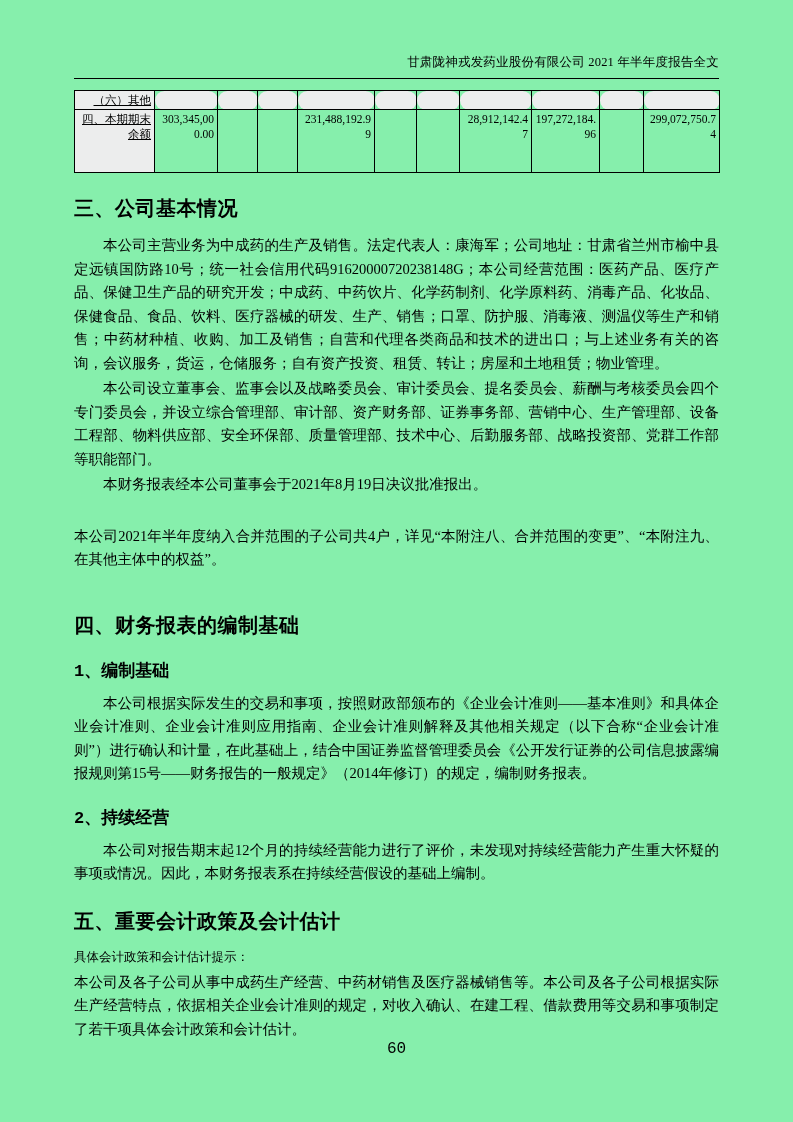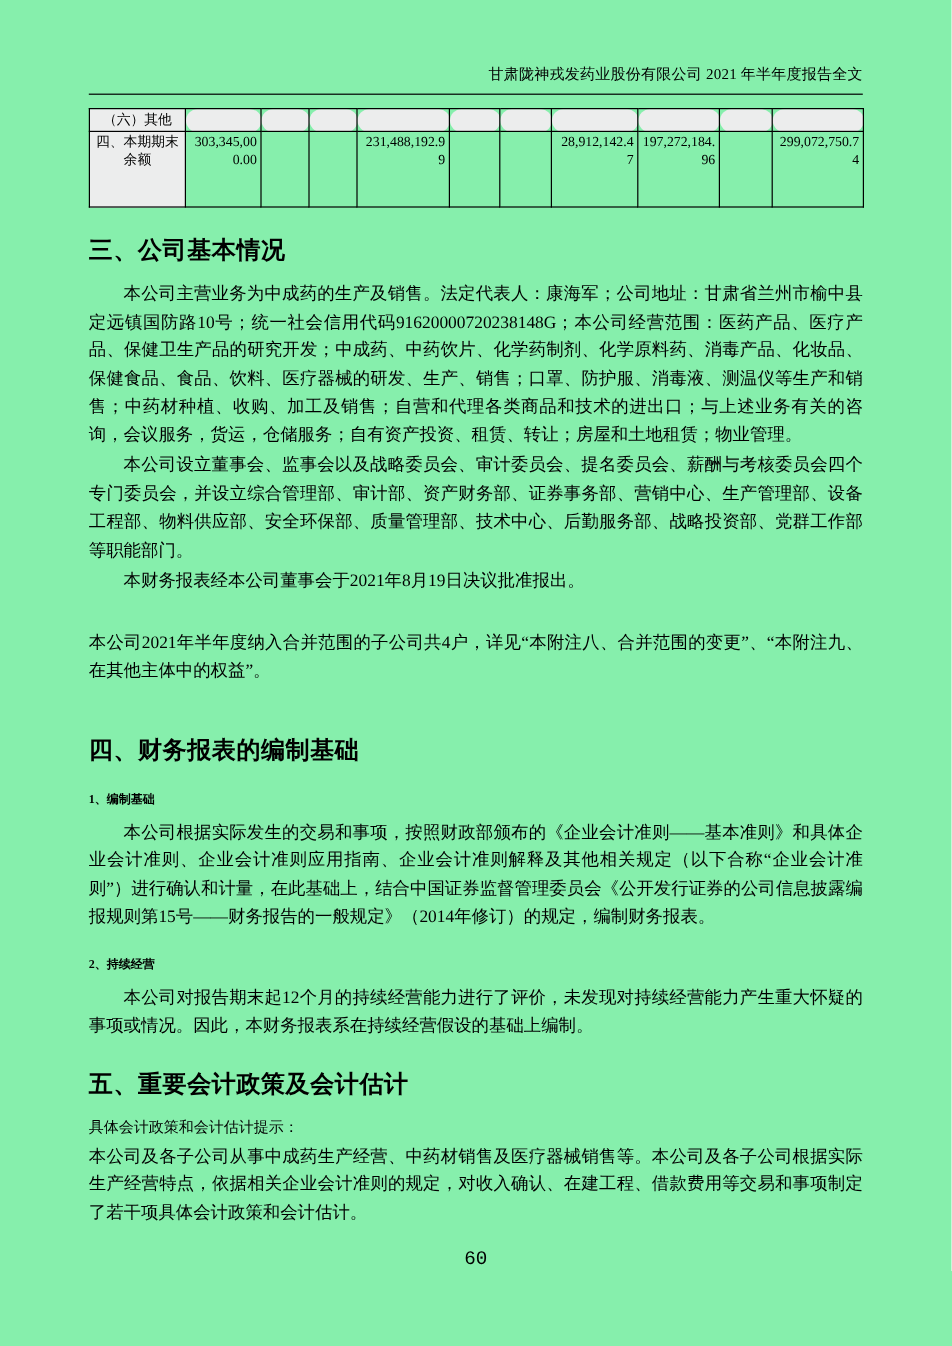--- a/index.html
+++ b/index.html
@@ -53,33 +53,33 @@
   }
   table.fin td {
     border: 1px solid #000;
     padding: 2px 3px;
     vertical-align: top;
     line-height: 1.25;
     word-break: break-all;
   }
   td.shade { background: #eceded; }
   td.num { text-align: right; border-radius: 24px; }
-  td.lbl { text-align: center; }
+  td.lbl { text-align: right; text-decoration: underline; }
 
   
   h2.sec {
     font-family: "Liberation Sans", sans-serif;
     font-size: 20px;
     font-weight: bold;
     margin: 22px 0 12px 0;
     letter-spacing: 0.5px;
   }
   h3.sub {
-    font-family: Liberation Serif, serif;
-    font-size: 10px;
+    font-family: Liberation Mono, monospace;
+    font-size: 17px;
     font-weight: bold;
     margin: 20px 0 10px 0;
   }
   p.body {
     font-size: 14.5px;
     line-height: 1.62;
     margin: 0 0 2px 0;
     text-align: justify;
     text-justify: inter-ideograph;
   }

